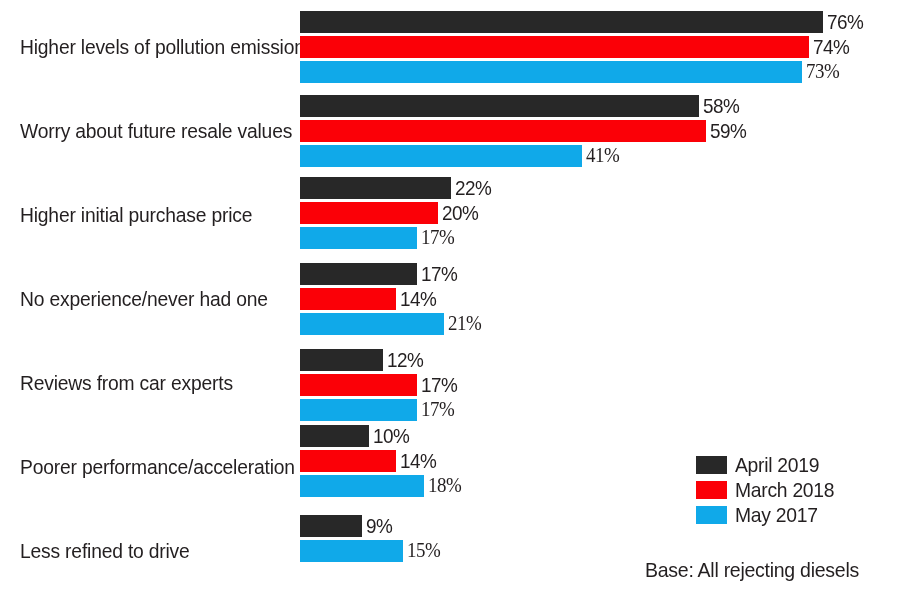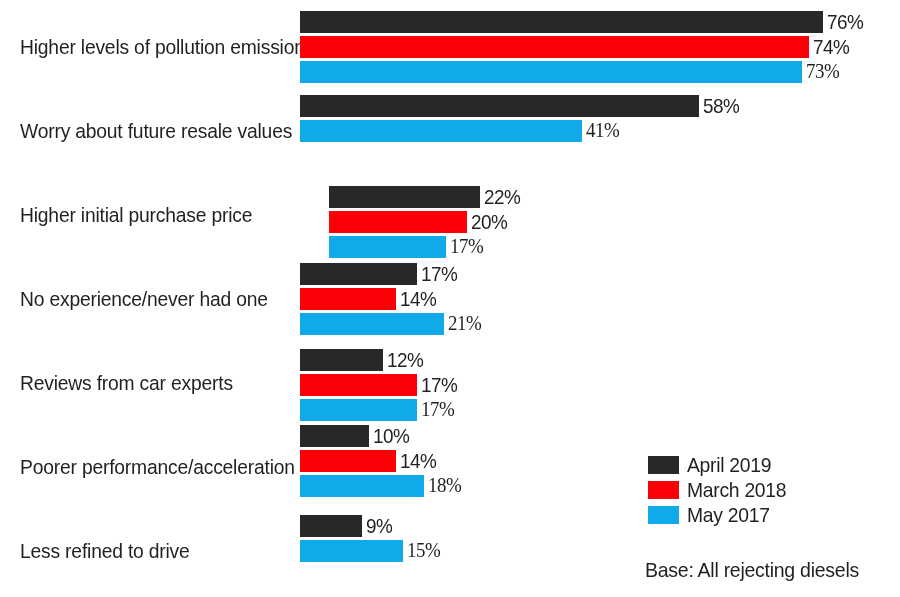--- a/index.html
+++ b/index.html
@@ -75,20 +75,21 @@
   
   #legend {
     position: absolute;
     left: 648px;
     top: 452px;
   }
   .legend-item {
     display: flex;
     align-items: center;
     height: 25px;
+    margin-left: 48px;
   }
   .legend-swatch {
     width: 31px;
     height: 18px;
     margin-right: 8px;
     flex: 0 0 auto;
   }
   .legend-swatch.s0 { background: #282828; }
   .legend-swatch.s1 { background: #fb0007; }
   .legend-swatch.s2 { background: #10a9e9; }
@@ -144,25 +145,29 @@
           <div class="bar s2" title="May 2017 — 73%" style="width: 502.24px;"></div>
           <div class="bar-value" style="left: 506.24px;">73%</div>
         </div>
       </div>
       <div class="bar-group" style="top: 95px;">
         <div class="bar-row">
           <div class="bar s0" title="April 2019 — 58%" style="width: 399.04px;"></div>
           <div class="bar-value" style="left: 403.04px;">58%</div>
         </div>
         <div class="bar-row">
+          <div class="bar s1" title="March 2018 — 59%" style="width: 405.92px;"></div>
+          <div class="bar-value" style="left: 409.92px;">59%</div>
+        </div>
+        <div class="bar-row">
           <div class="bar s2" title="May 2017 — 41%" style="width: 282.08px;"></div>
           <div class="bar-value" style="left: 286.08px;">41%</div>
         </div>
       </div>
-      <div class="bar-group" style="top: 186px; margin-left: 29px;">
+      <div class="bar-group" style="top: 177px;">
         <div class="bar-row">
           <div class="bar s0" title="April 2019 — 22%" style="width: 151.36px;"></div>
           <div class="bar-value" style="left: 155.36px;">22%</div>
         </div>
         <div class="bar-row">
           <div class="bar s1" title="March 2018 — 20%" style="width: 137.6px;"></div>
           <div class="bar-value" style="left: 141.6px;">20%</div>
         </div>
         <div class="bar-row">
           <div class="bar s2" title="May 2017 — 17%" style="width: 116.96px;"></div>

